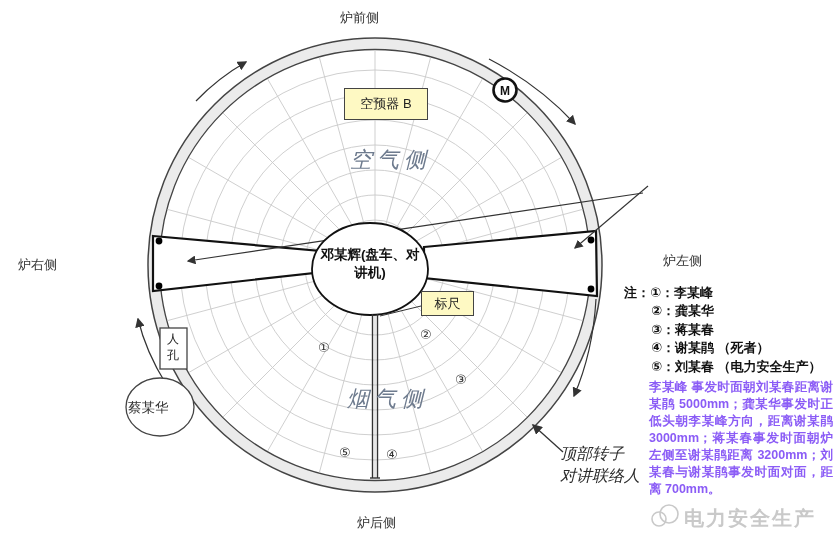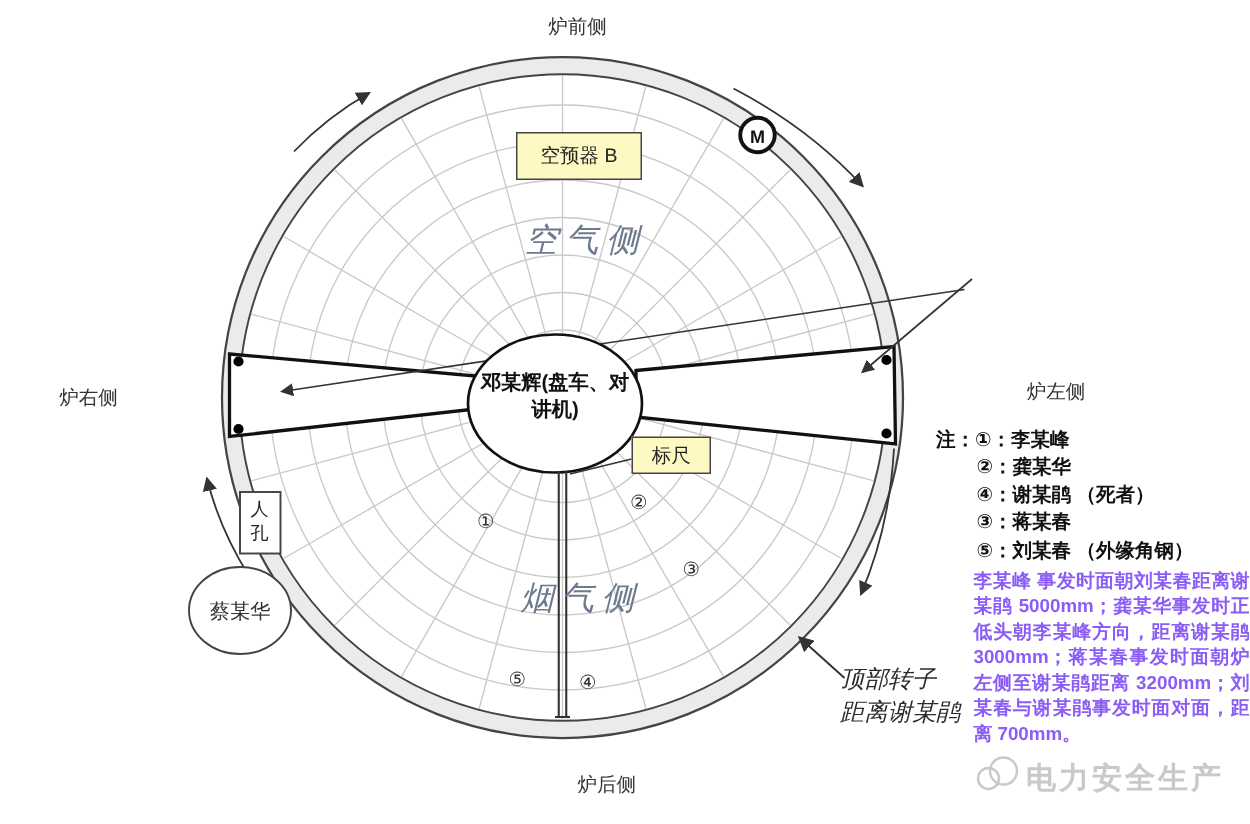--- a/index.html
+++ b/index.html
@@ -3,21 +3,21 @@
 <meta charset="utf-8">
 <style>
   html,body{margin:0;padding:0;background:#fff;}
   #stage{
     position:relative;width:833px;height:549px;background:#fff;overflow:hidden;
     font-family:"Liberation Sans","DejaVu Sans",sans-serif;color:#222;
   }
   #stage svg{position:absolute;left:0;top:0;}
   .abs{position:absolute;}
   .lbl{font-size:13px;color:#333;white-space:nowrap;}
-  .ctr{text-align:center;}
+  .ctr{}
   .boxed{
     background:#fef9c3;border:1.5px solid #444;display:flex;align-items:center;justify-content:center;
     font-size:13px;color:#222;
   }
   .italic-big{
     font-family:Liberation Mono, monospace;font-style:italic;
     font-size:22px;color:#6e7b8e;letter-spacing:5px;white-space:nowrap;
   }
   .italic-callout{
     font-family:"Liberation Serif","DejaVu Serif",serif;font-style:italic;
@@ -161,38 +161,38 @@
 
   <div class="abs boxed" style="left:421px;top:291px;width:51px;height:23px;">标尺</div>
 
   <div class="abs manhole" style="left:162px;top:332px;">人孔</div>
 
   <div class="abs lbl ctr" style="left:128px;top:399px;width:64px;font-size:13.5px;">蔡某华</div>
 
 
   <div class="abs italic-callout" style="left:560px;top:443px;">
     <div>顶部转子</div>
-    <div>距离谢某鹃</div>
+    <div>对讲联络人</div>
   </div>
 
   <span class="abs marker" style="left:318px;top:340px;">①</span>
   <span class="abs marker" style="left:420px;top:327px;">②</span>
   <span class="abs marker" style="left:455px;top:372px;">③</span>
   <span class="abs marker" style="left:386px;top:447px;">④</span>
   <span class="abs marker" style="left:339px;top:445px;">⑤</span>
 
   <div class="abs notes" style="left:624px;top:284px;">
     <div class="row">
       <span>注：</span>
       <span>①：李某峰</span>
     </div>
     <div class="indent">②：龚某华</div>
+    <div class="indent">③：蒋某春</div>
     <div class="indent">④：谢某鹃 （死者）</div>
-    <div class="indent">③：蒋某春</div>
-    <div class="indent">⑤：刘某春 （外缘角钢）</div>
+    <div class="indent">⑤：刘某春 （电力安全生产）</div>
   </div>
 
   <div class="abs desc" style="left:649px;top:379px;">李某峰 事发时面朝刘某春距离谢某鹃 5000mm；龚某华事发时正低头朝李某峰方向，距离谢某鹃 3000mm；蒋某春事发时面朝炉左侧至谢某鹃距离 3200mm；刘某春与谢某鹃事发时面对面，距离 700mm。</div>
 
   <div class="abs watermark" style="left:684px;top:505px;">
     <span>电力安全生产</span>
   </div>
 
 </div>
 

